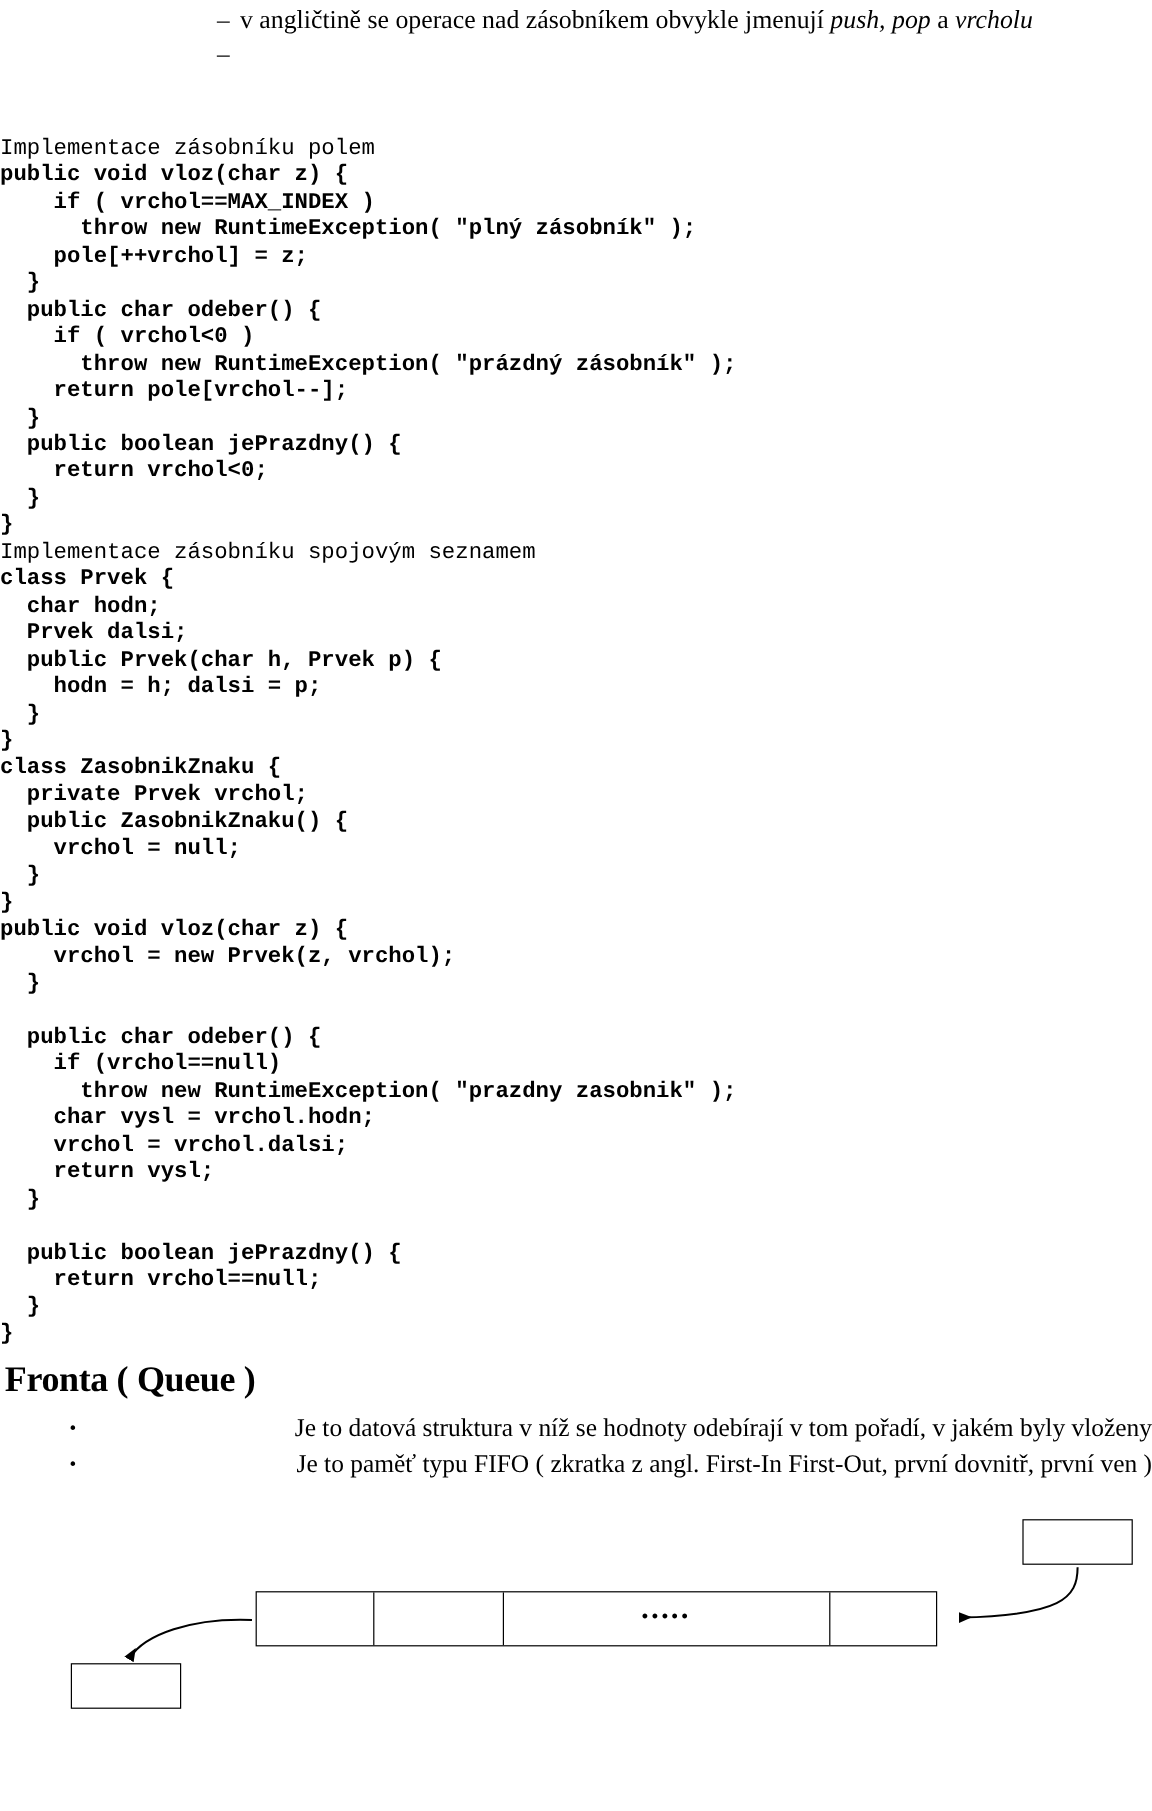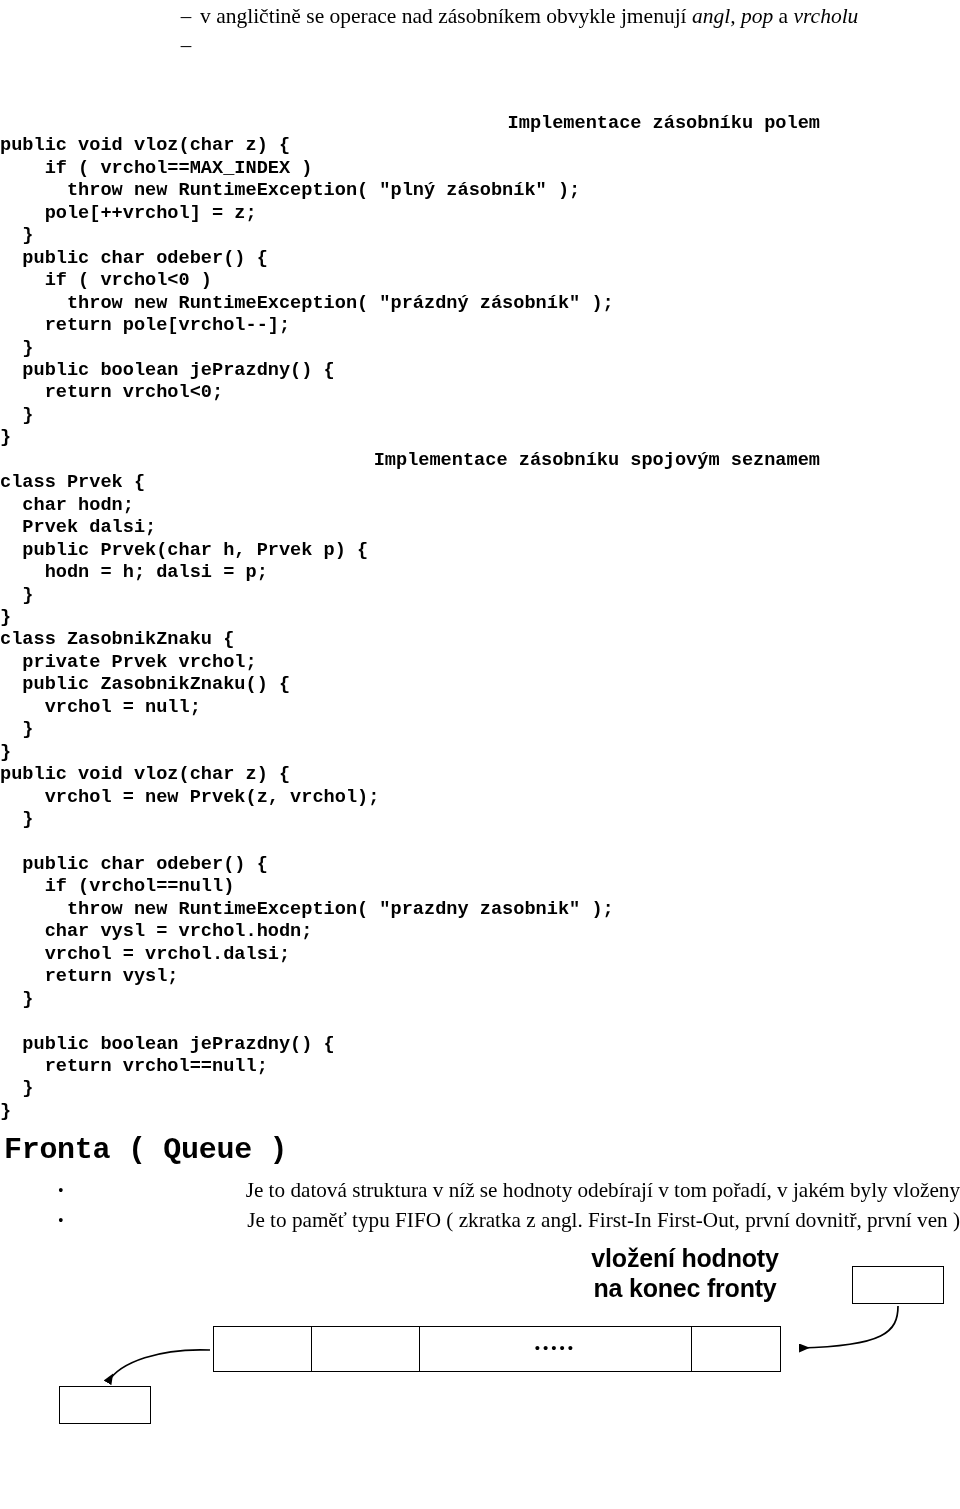--- a/index.html
+++ b/index.html
@@ -54,28 +54,28 @@
     top: 113px;
     width: 820px;
     font-family: "Liberation Mono", monospace;
     font-size: 18.6px;
     line-height: 22.45px;
     white-space: pre;
     color: #000;
     letter-spacing: 0px;
   }
   #code-block .ln { display: block; min-height: 22.45px; font-weight: bold; }
-  #code-block .ln.bold { font-weight: bold; text-align: right; }
+  #code-block .ln.bold { font-weight: normal; }
 
   
   #queue-heading {
     position: absolute;
     left: 4px;
     top: 1133px;
-    font-family: Liberation Mono, monospace;
+    font-family: Liberation Serif, serif;
     font-weight: bold;
     font-size: 30px;
     line-height: 34px;
     color: #000;
     letter-spacing: -0.3px;
   }
 
   
   #queue-bullets {
     position: absolute;
@@ -159,21 +159,21 @@
     color: #000;
     transform: translateY(-2px);
   }
 </style>
 </head>
 <body>
 
 <div id="intro-bullets">
   <div class="dash-item level-1">
     <span class="dash-marker">–</span>
-    <span class="dash-body"><span>v angličtině se operace nad zásobníkem obvykle jmenují </span><em class="it">angl, pop</em><span> a </span><em class="it">vrcholu</em></span>
+    <span class="dash-body"><span>v angličtině se operace nad zásobníkem obvykle jmenují </span><em class="it">push, pop</em><span> a </span><em class="it">vrcholu</em></span>
   </div>
   <div class="dash-item level-1">
     <span class="dash-marker">–</span>
   </div>
 </div>
 
 <div id="code-block"><span class="ln bold">Implementace zásobníku polem</span><span class="ln">public void vloz(char z) {</span><span class="ln">    if ( vrchol==MAX_INDEX )</span><span class="ln">      throw new RuntimeException( "plný zásobník" );</span><span class="ln">    pole[++vrchol] = z;</span><span class="ln">  }</span><span class="ln">  public char odeber() {</span><span class="ln">    if ( vrchol&lt;0 )</span><span class="ln">      throw new RuntimeException( "prázdný zásobník" );</span><span class="ln">    return pole[vrchol--];</span><span class="ln">  }</span><span class="ln">  public boolean jePrazdny() {</span><span class="ln">    return vrchol&lt;0;</span><span class="ln">  }</span><span class="ln">}</span><span class="ln bold">Implementace zásobníku spojovým seznamem</span><span class="ln">class Prvek {</span><span class="ln">  char hodn;</span><span class="ln">  Prvek dalsi;</span><span class="ln">  public Prvek(char h, Prvek p) {</span><span class="ln">    hodn = h; dalsi = p;</span><span class="ln">  }</span><span class="ln">}</span><span class="ln">class ZasobnikZnaku {</span><span class="ln">  private Prvek vrchol;</span><span class="ln">  public ZasobnikZnaku() {</span><span class="ln">    vrchol = null;</span><span class="ln">  }</span><span class="ln">}</span><span class="ln">public void vloz(char z) {</span><span class="ln">    vrchol = new Prvek(z, vrchol);</span><span class="ln">  }</span><span class="ln">&nbsp;</span><span class="ln">  public char odeber() {</span><span class="ln">    if (vrchol==null)</span><span class="ln">      throw new RuntimeException( "prazdny zasobnik" );</span><span class="ln">    char vysl = vrchol.hodn;</span><span class="ln">    vrchol = vrchol.dalsi;</span><span class="ln">    return vysl;</span><span class="ln">  }</span><span class="ln">&nbsp;</span><span class="ln">  public boolean jePrazdny() {</span><span class="ln">    return vrchol==null;</span><span class="ln">  }</span><span class="ln">}</span></div>
 
 <div id="queue-heading">Fronta ( Queue )</div>
 
@@ -198,22 +198,20 @@
       <marker id="arrowhead-right" markerWidth="11" markerHeight="9" refX="10" refY="4.5" orient="auto" markerUnits="userSpaceOnUse">
         <path d="M0,0 L0,9 L11,4.5 z" fill="#000"></path>
       </marker>
     </defs>
 
     <path d="M 898,66 C 898,92 884,106 800,108" fill="none" stroke="#000" stroke-width="1.7" marker-end="url(#arrowhead-left)"></path>
 
     <path d="M 210,110 C 160,108 120,122 108,142" fill="none" stroke="#000" stroke-width="1.7" marker-end="url(#arrowhead-left)" transform="rotate(0)"></path>
   </svg>
 
-  <div class="dg-label" id="label-enqueue">vložení hodnoty
-na konec fronty</div>
 
   <div class="box" id="box-incoming"></div>
   <div class="box" id="box-outgoing"></div>
 
   <div id="queue-strip">
     <div class="cell" id="cell-1"></div>
     <div class="cell" id="cell-2"></div>
     <div class="cell" id="cell-3">
       <span id="cell-ellipsis">•••••</span>
     </div>

